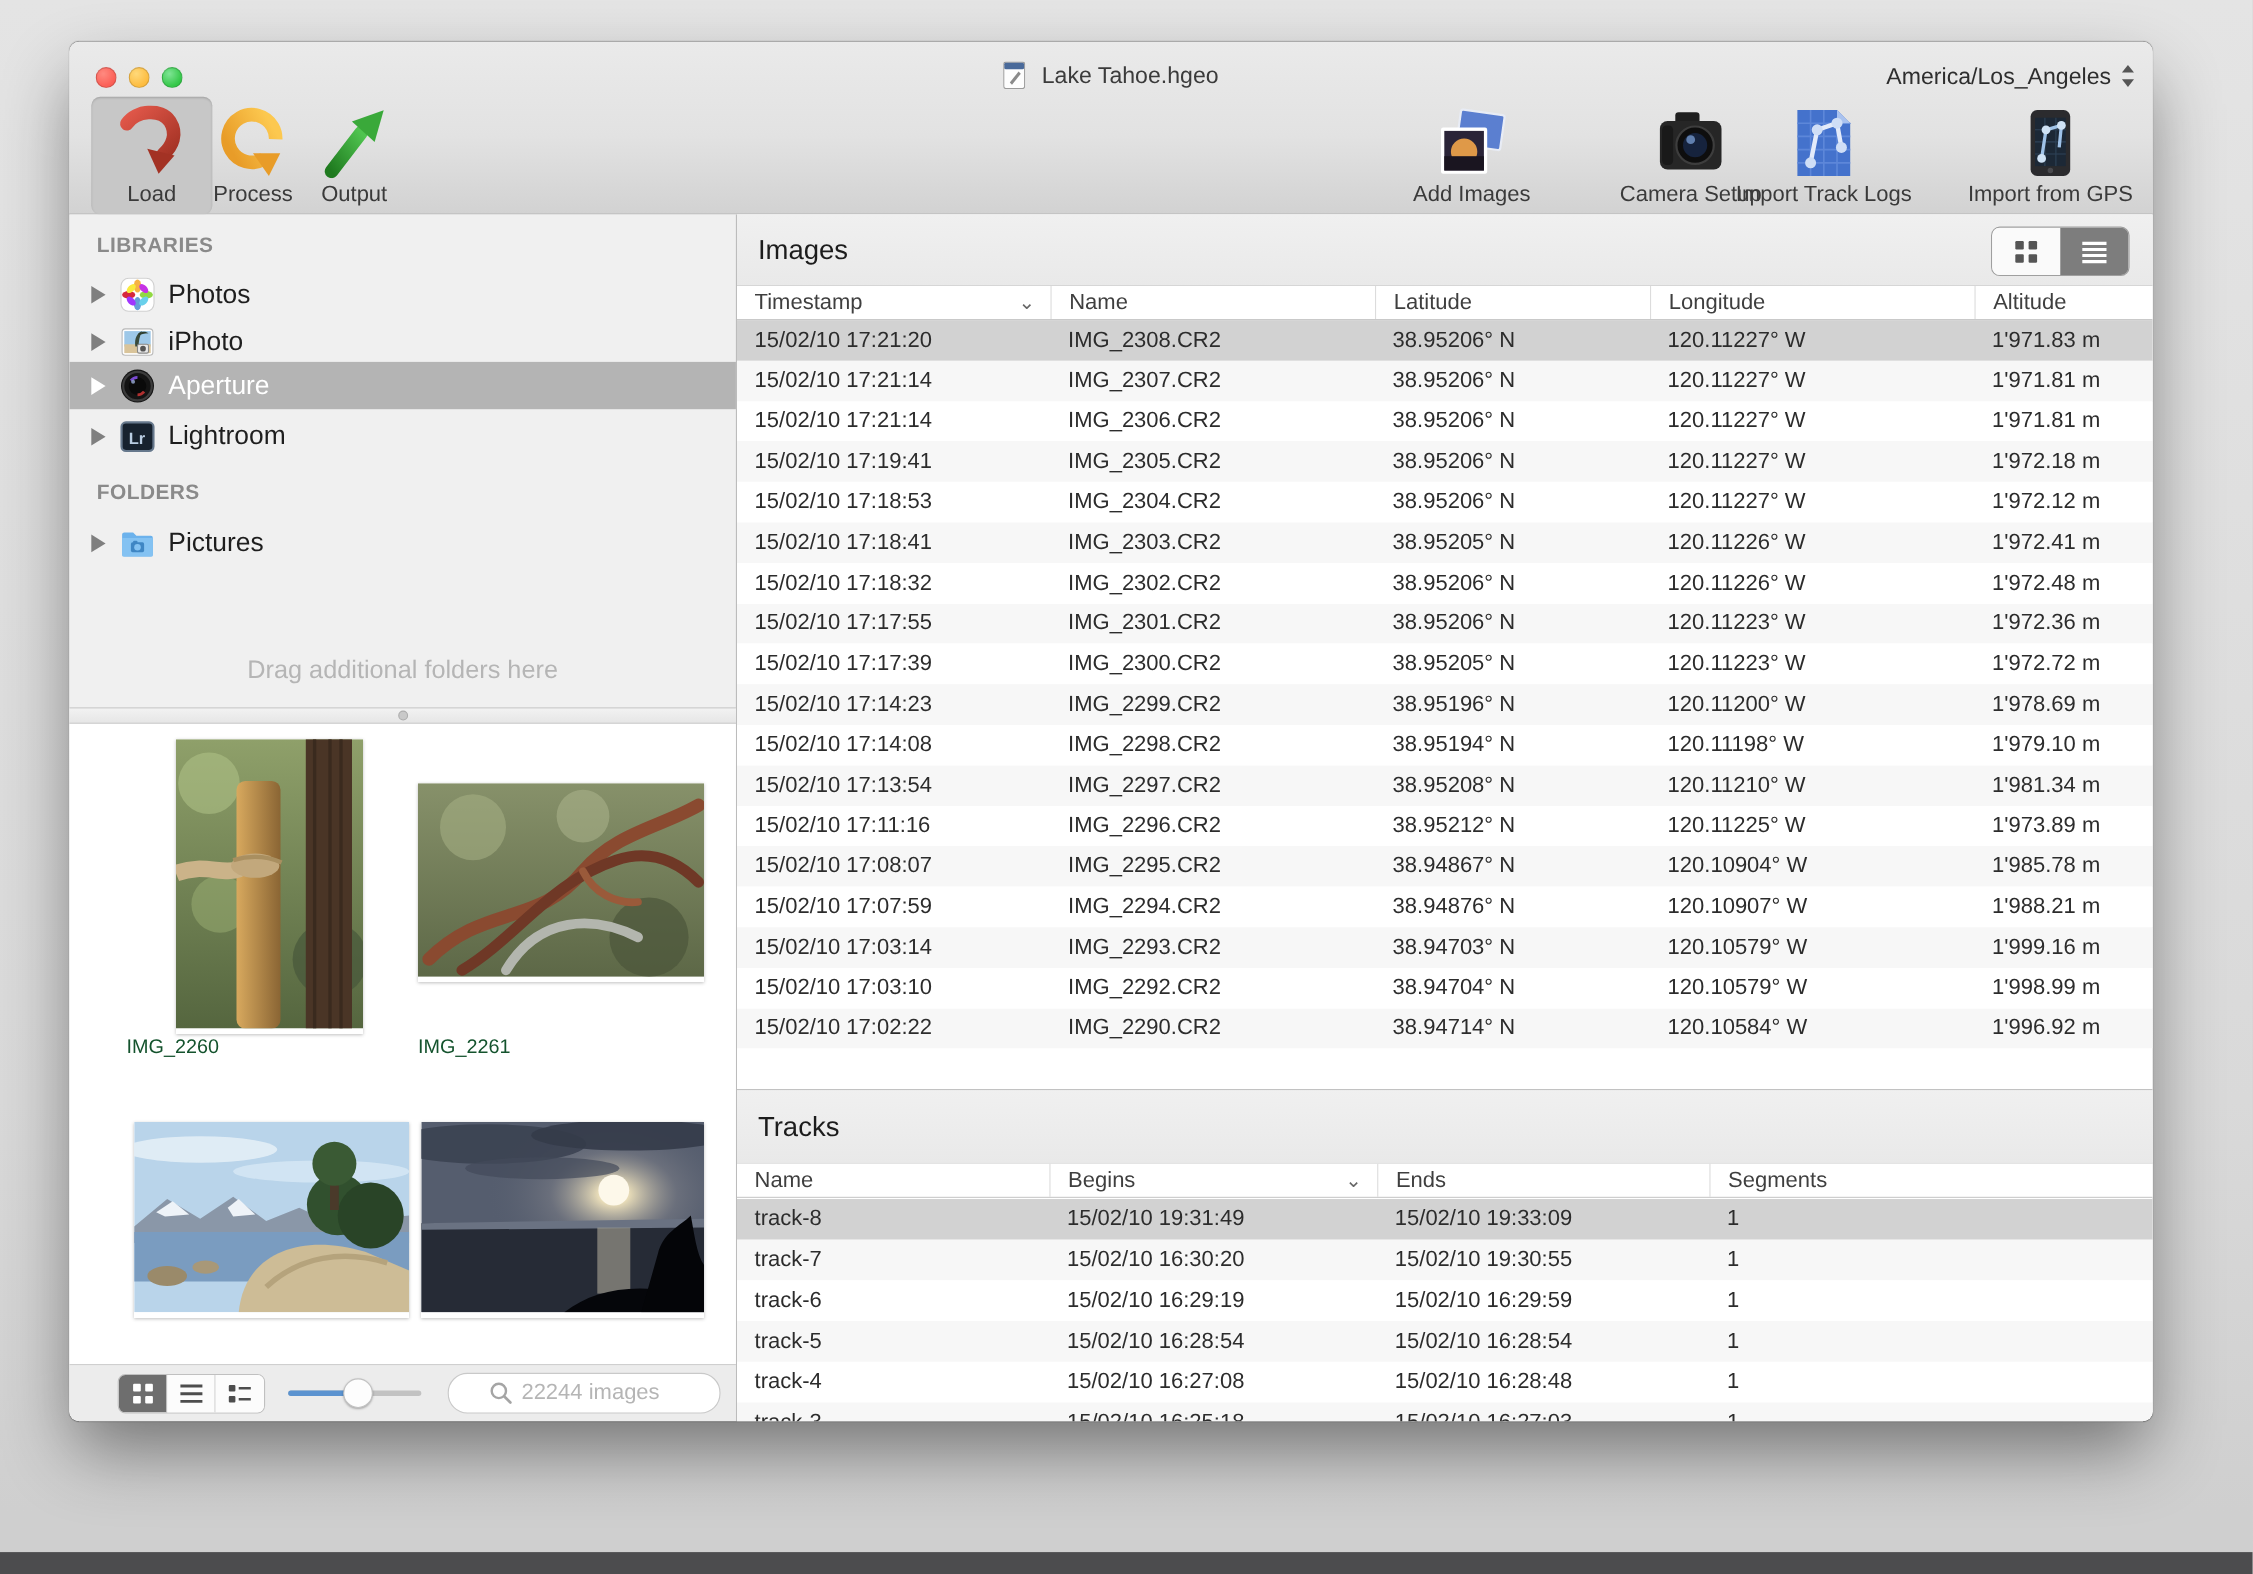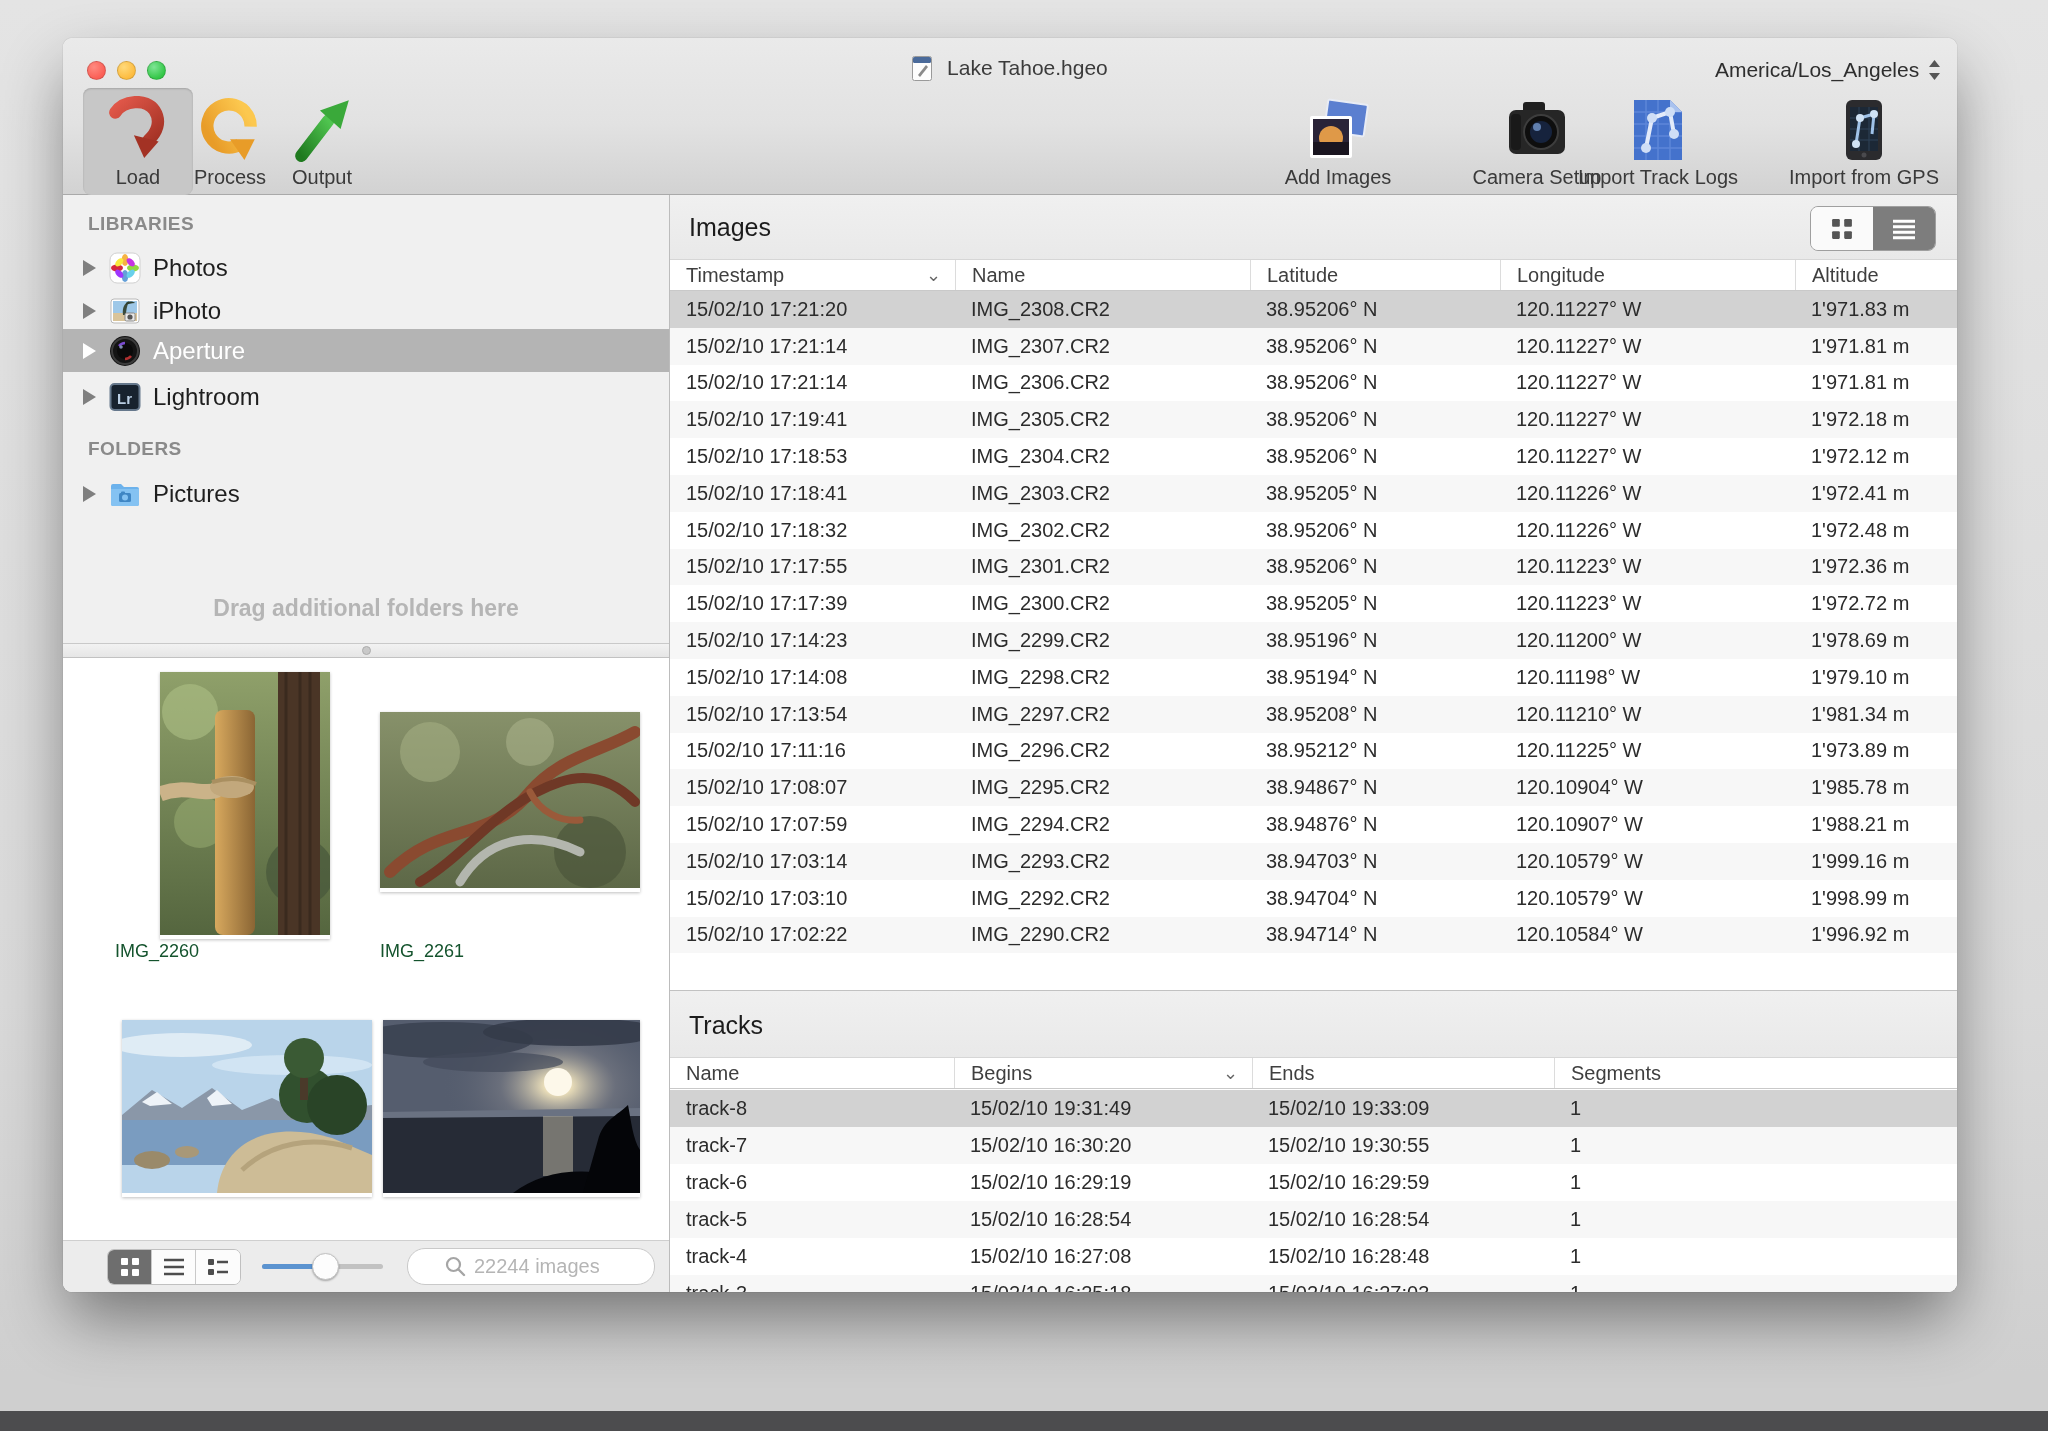--- a/index.html
+++ b/index.html
@@ -30,21 +30,21 @@
   
   .sidebar{position:absolute;left:0;top:157px;width:607px;height:1097px;background:#f0f0f0;border-right:1px solid #bcbcbc;}
   .sechead{position:absolute;left:25px;font-size:19px;font-weight:bold;color:#8a8a8a;letter-spacing:.4px;}
   .srow{position:absolute;left:0;width:100%;height:43px;display:flex;align-items:center;}
   .srow .disc{width:0;height:0;border-left:13px solid #7f7f7f;border-top:8px solid transparent;border-bottom:8px solid transparent;margin-left:20px;}
   .srow .sicon{width:32px;height:32px;margin-left:13px;display:flex;align-items:flex-start;justify-content:center;}
   .srow .slabel{margin-left:12px;font-size:24px;color:#1e1e1e;}
   .srow.sel{background:#b4b4b4;}
   .srow.sel .slabel{color:#ffffff;}
   .srow.sel .disc{border-left-color:#ffffff;}
-  .drophint{position:absolute;left:0;width:100%;text-align:center;font-size:23px;font-weight:bold;color:#b5b5b5;}
+  .drophint{position:absolute;left:0;width:100%;text-align:center;font-size:23px;font-weight:normal;color:#b5b5b5;}
   .vsplit{position:absolute;left:0;top:448px;width:100%;height:15px;background:linear-gradient(#f2f2f2,#e6e6e6);
     border-top:1px solid #c9c9c9;border-bottom:1px solid #c2c2c2;}
   .vsplit .dot{position:absolute;left:50%;top:50%;width:9px;height:9px;margin:-4.5px 0 0 -4.5px;border-radius:50%;background:#c9c9c9;border:1px solid #adadad;}
   .thumbs{position:absolute;left:0;top:463px;width:100%;height:582px;background:#ffffff;}
   .thumb{position:absolute;box-shadow:0 1px 3px rgba(0,0,0,.25);}
   .tlab{position:absolute;font-size:18px;color:#14532d;width:260px;text-align:left;}
   .sbbar{position:absolute;left:0;top:1045px;width:100%;height:52px;background:#ececec;border-top:1px solid #cfcfcf;}
   .seg3{position:absolute;left:44px;top:8px;display:flex;border:1px solid #c0c0c0;border-radius:7px;overflow:hidden;background:#fff;}
   .seg3 .sbtn{width:44px;height:34px;display:flex;align-items:center;justify-content:center;border-right:1px solid #c9c9c9;background:#fcfcfc;}
   .seg3 .sbtn:last-child{border-right:none;}

